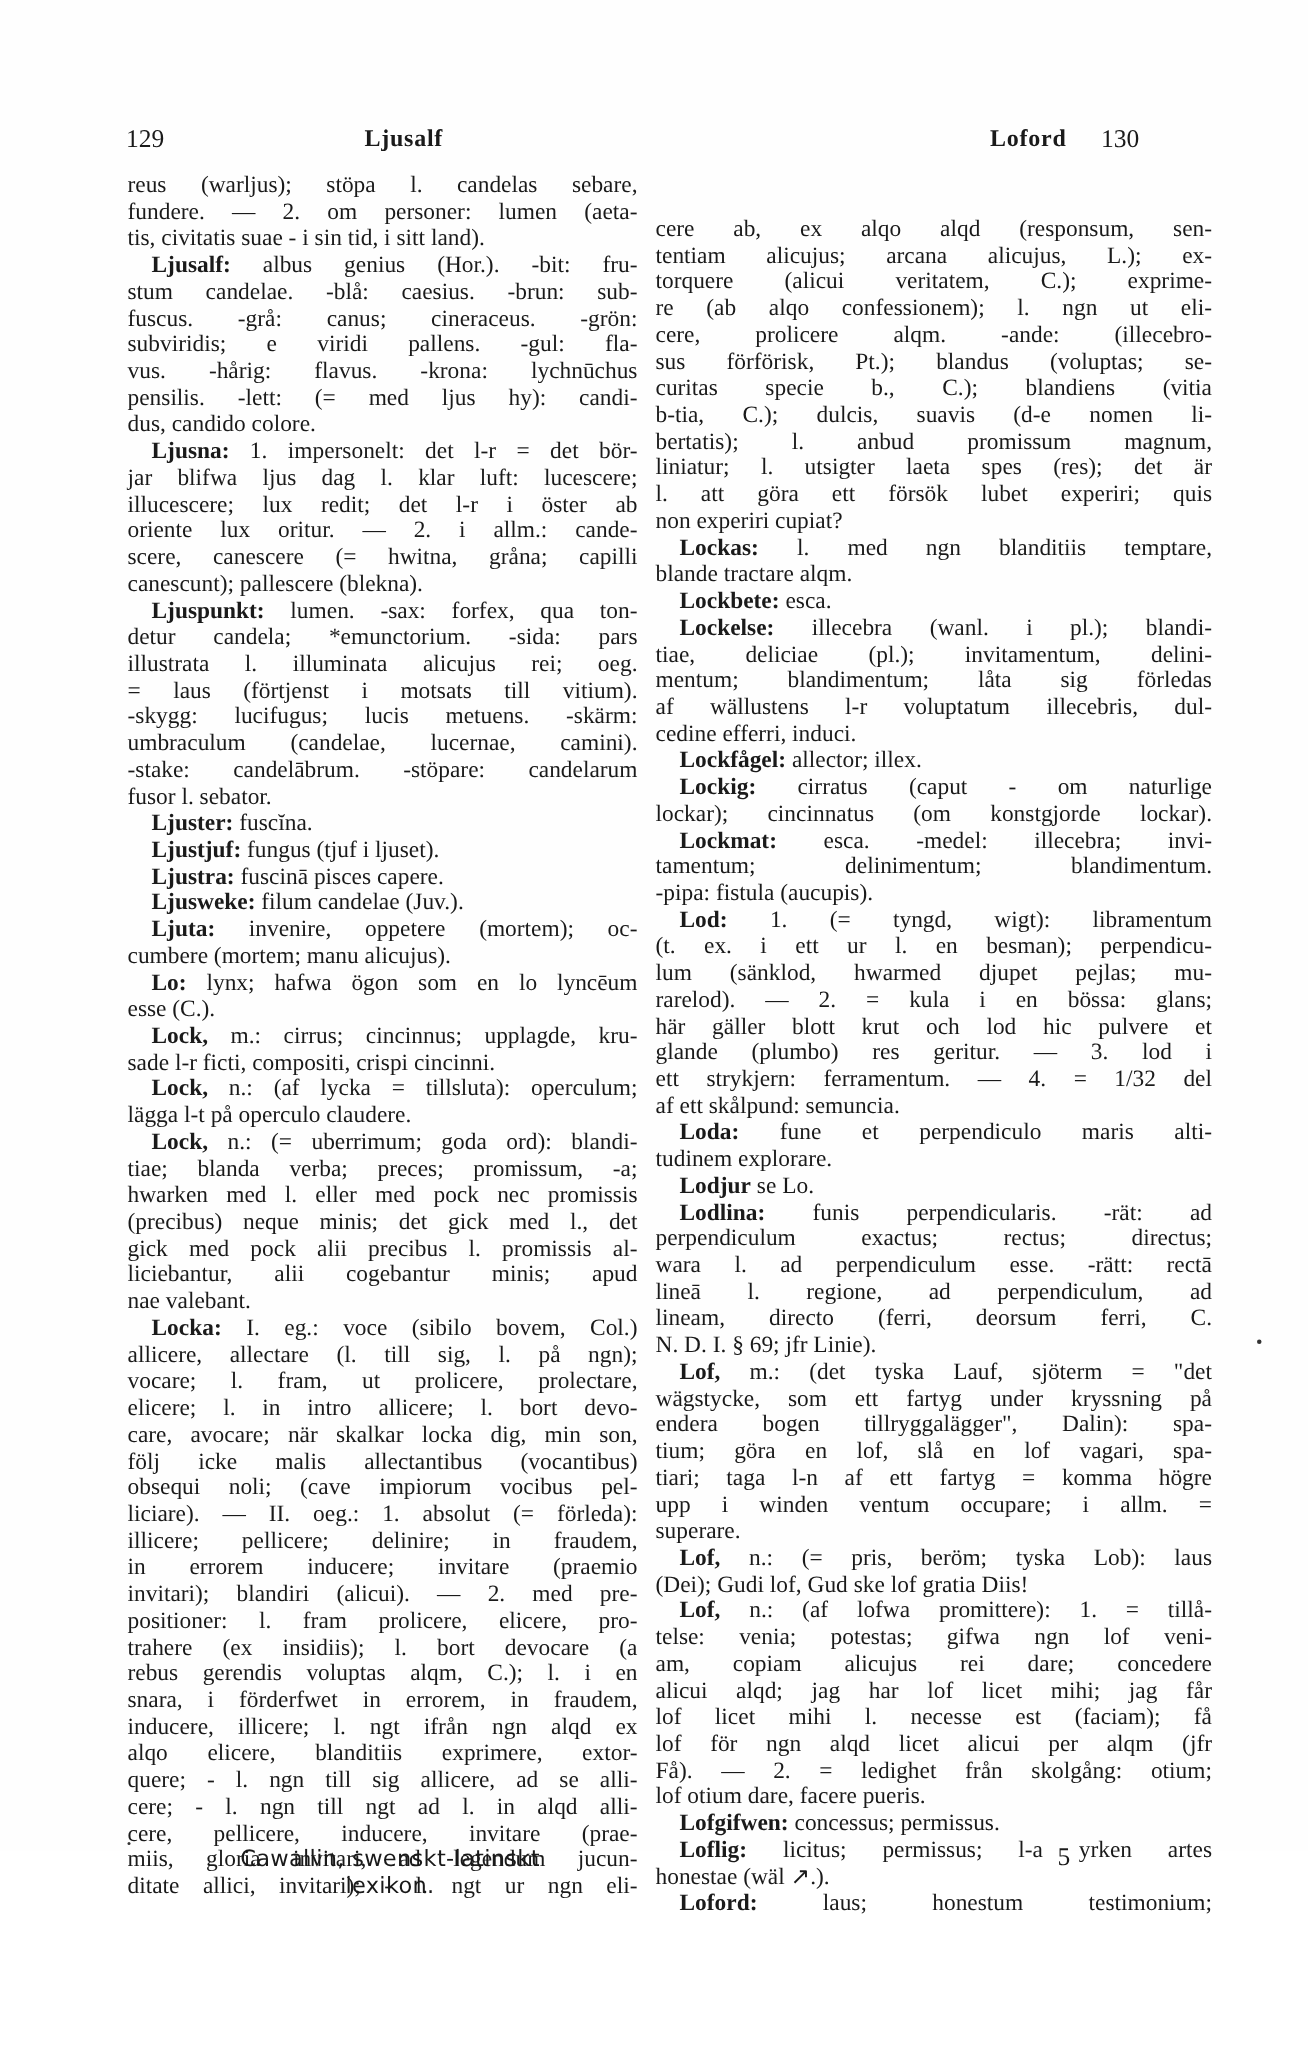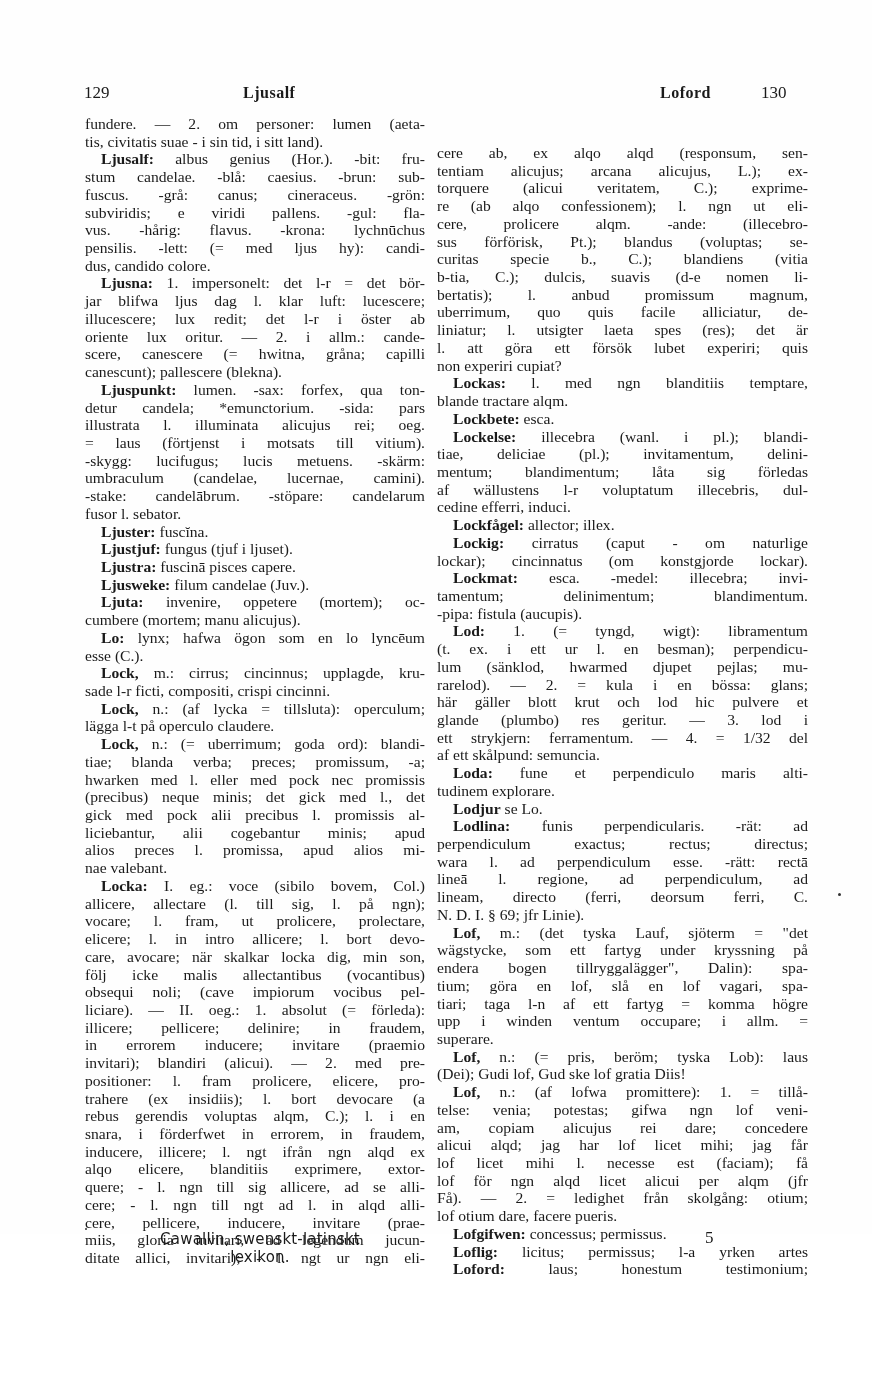--- a/index.html
+++ b/index.html
@@ -23,23 +23,24 @@
   .speck { position:absolute; width:3px; height:3px; background:#333; border-radius:50%; }
 </style>
 </head>
 <body>
 
 <div class="page">
 
   <div class="hdr num" style="left:84px;">129</div>
   <div class="hdr word" style="left:243px;">Ljusalf</div>
   <div class="hdr word" style="left:631px;margin-left:29px;">Loford</div>
-  <div class="hdr num" style="left:761px;">130</div>
+  <div class="hdr num" style="left:734px;">130</div>
 
   <div class="col left" id="col-left">
+      <span class="ln"><span>reus (warljus); stöpa l. candelas sebare,</span></span>
       <span class="ln"><span>fundere. — 2. om personer: lumen (aeta-</span></span>
       <span class="ln last"><span>tis, civitatis suae - i sin tid, i sitt land).</span></span>
       <span class="ln ind"><span class="hw">Ljusalf:</span><span> albus genius (Hor.). -bit: fru-</span></span>
       <span class="ln"><span>stum candelae. -blå: caesius. -brun: sub-</span></span>
       <span class="ln"><span>fuscus. -grå: canus; cineraceus. -grön:</span></span>
       <span class="ln"><span>subviridis; e viridi pallens. -gul: fla-</span></span>
       <span class="ln"><span>vus. -hårig: flavus. -krona: lychnūchus</span></span>
       <span class="ln"><span>pensilis. -lett: (= med ljus hy): candi-</span></span>
       <span class="ln last"><span>dus, candido colore.</span></span>
       <span class="ln ind"><span class="hw">Ljusna:</span><span> 1. impersonelt: det l-r = det bör-</span></span>
@@ -67,21 +68,20 @@
       <span class="ln ind"><span class="hw">Lock,</span><span> m.: cirrus; cincinnus; upplagde, kru-</span></span>
       <span class="ln last"><span>sade l-r ficti, compositi, crispi cincinni.</span></span>
       <span class="ln ind"><span class="hw">Lock,</span><span> n.: (af lycka = tillsluta): operculum;</span></span>
       <span class="ln last"><span>lägga l-t på operculo claudere.</span></span>
       <span class="ln ind"><span class="hw">Lock,</span><span> n.: (= uberrimum; goda ord): blandi-</span></span>
       <span class="ln"><span>tiae; blanda verba; preces; promissum, -a;</span></span>
       <span class="ln"><span>hwarken med l. eller med pock nec promissis</span></span>
       <span class="ln"><span>(precibus) neque minis; det gick med l., det</span></span>
       <span class="ln"><span>gick med pock alii precibus l. promissis al-</span></span>
       <span class="ln"><span>liciebantur, alii cogebantur minis; apud</span></span>
-      <span class="ln"><span>alios preces l. promissa, apud alios mi-</span></span>
       <span class="ln last"><span>nae valebant.</span></span>
       <span class="ln ind"><span class="hw">Locka:</span><span> I. eg.: voce (sibilo bovem, Col.)</span></span>
       <span class="ln"><span>allicere, allectare (l. till sig, l. på ngn);</span></span>
       <span class="ln"><span>vocare; l. fram, ut prolicere, prolectare,</span></span>
       <span class="ln"><span>elicere; l. in intro allicere; l. bort devo-</span></span>
       <span class="ln"><span>care, avocare; när skalkar locka dig, min son,</span></span>
       <span class="ln"><span>följ icke malis allectantibus (vocantibus)</span></span>
       <span class="ln"><span>obsequi noli; (cave impiorum vocibus pel-</span></span>
       <span class="ln"><span>liciare). — II. oeg.: 1. absolut (= förleda):</span></span>
       <span class="ln"><span>illicere; pellicere; delinire; in fraudem,</span></span>
@@ -102,21 +102,20 @@
   <div class="col right" id="col-right">
       <span class="ln"><span>cere ab, ex alqo alqd (responsum, sen-</span></span>
       <span class="ln"><span>tentiam alicujus; arcana alicujus, L.); ex-</span></span>
       <span class="ln"><span>torquere (alicui veritatem, C.); exprime-</span></span>
       <span class="ln"><span>re (ab alqo confessionem); l. ngn ut eli-</span></span>
       <span class="ln"><span>cere, prolicere alqm. -ande: (illecebro-</span></span>
       <span class="ln"><span>sus förförisk, Pt.); blandus (voluptas; se-</span></span>
       <span class="ln"><span>curitas specie b., C.); blandiens (vitia</span></span>
       <span class="ln"><span>b-tia, C.); dulcis, suavis (d-e nomen li-</span></span>
       <span class="ln"><span>bertatis); l. anbud promissum magnum,</span></span>
-      <span class="ln"><span>uberrimum, quo quis facile alliciatur, de-</span></span>
       <span class="ln"><span>liniatur; l. utsigter laeta spes (res); det är</span></span>
       <span class="ln"><span>l. att göra ett försök lubet experiri; quis</span></span>
       <span class="ln last"><span>non experiri cupiat?</span></span>
       <span class="ln ind"><span class="hw">Lockas:</span><span> l. med ngn blanditiis temptare,</span></span>
       <span class="ln last"><span>blande tractare alqm.</span></span>
       <span class="ln ind last"><span class="hw">Lockbete:</span><span> esca.</span></span>
       <span class="ln ind"><span class="hw">Lockelse:</span><span> illecebra (wanl. i pl.); blandi-</span></span>
       <span class="ln"><span>tiae, deliciae (pl.); invitamentum, delini-</span></span>
       <span class="ln"><span>mentum; blandimentum; låta sig förledas</span></span>
       <span class="ln"><span>af wällustens l-r voluptatum illecebris, dul-</span></span>
@@ -156,20 +155,21 @@
       <span class="ln ind"><span class="hw">Lof,</span><span> n.: (af lofwa promittere): 1. = tillå-</span></span>
       <span class="ln"><span>telse: venia; potestas; gifwa ngn lof veni-</span></span>
       <span class="ln"><span>am, copiam alicujus rei dare; concedere</span></span>
       <span class="ln"><span>alicui alqd; jag har lof licet mihi; jag får</span></span>
       <span class="ln"><span>lof licet mihi l. necesse est (faciam); få</span></span>
       <span class="ln"><span>lof för ngn alqd licet alicui per alqm (jfr</span></span>
       <span class="ln"><span>Få). — 2. = ledighet från skolgång: otium;</span></span>
       <span class="ln last"><span>lof otium dare, facere pueris.</span></span>
       <span class="ln ind last"><span class="hw">Lofgifwen:</span><span> concessus; permissus.</span></span>
       <span class="ln ind"><span class="hw">Loflig:</span><span> licitus; permissus; l-a yrken artes</span></span>
+      <span class="ln last"><span>honestae (wäl ↗.).</span></span>
       <span class="ln ind"><span class="hw">Loford:</span><span> laus; honestum testimonium;</span></span>
     </div>
 
   <div class="footer">Cawallin, swenskt-latinskt lexikon.</div>
   <div class="sig">5</div>
 
   <span class="speck" style="left:838px;top:893px;"></span>
   <span class="speck" style="left:85px;top:1228px;width:2px;height:2px;"></span>
 </div>
 

